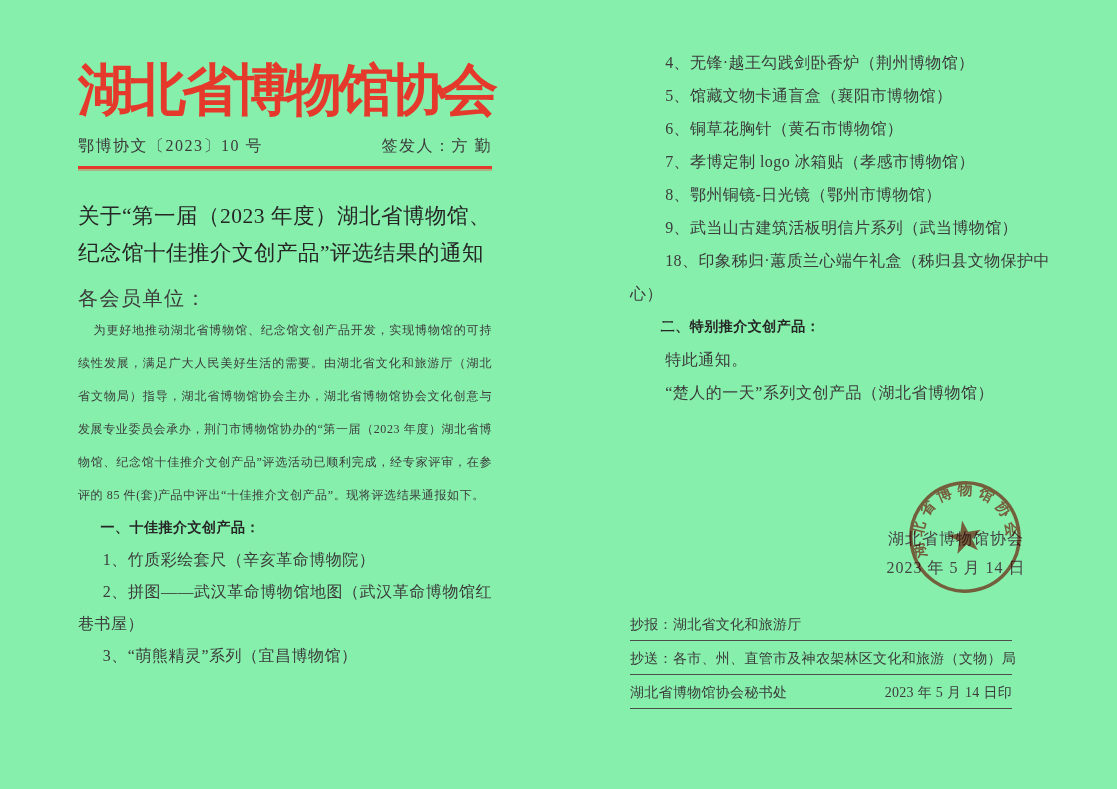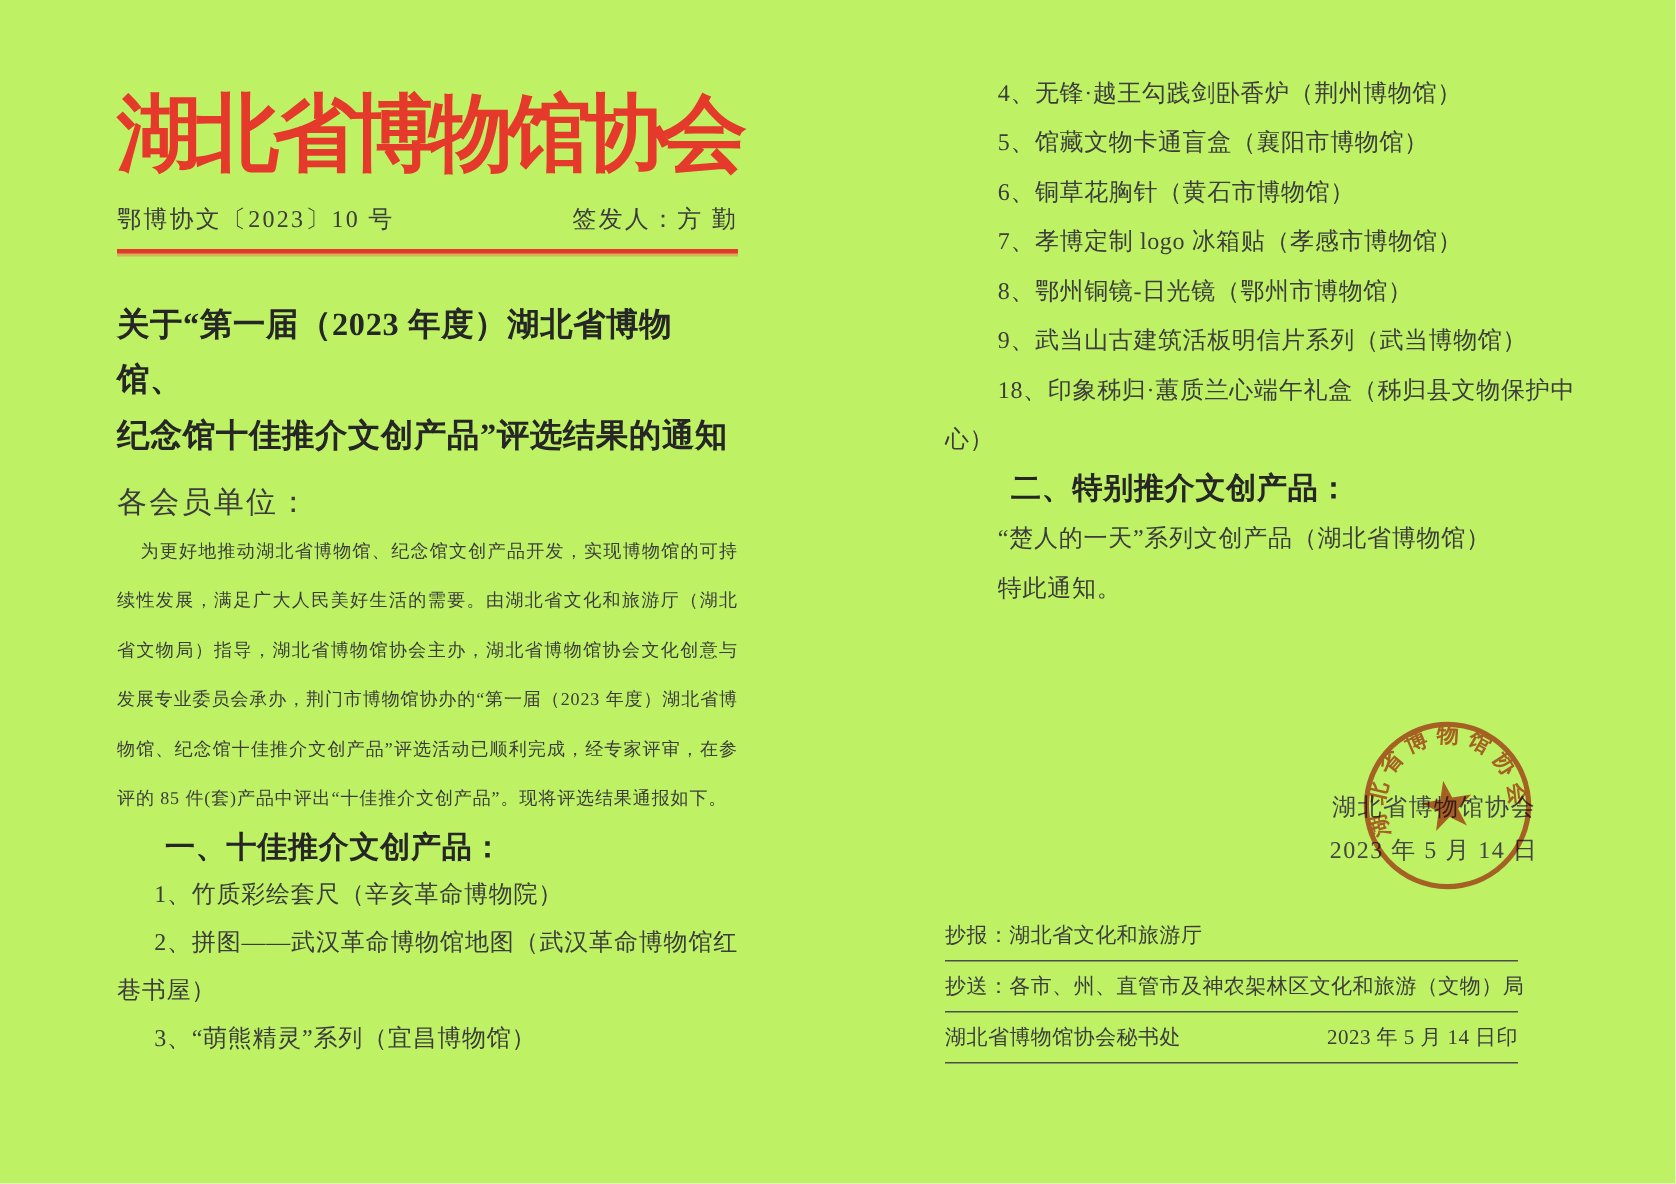--- a/index.html
+++ b/index.html
@@ -2,47 +2,47 @@
 <html><head>
 <meta charset="utf-8">
 <style>
   html,body{margin:0;padding:0;}
   body{
     width:1117px;height:789px;position:relative;overflow:hidden;
     background:#fdfdfc;
     font-family:"Liberation Serif","DejaVu Serif",serif;
     color:#3c3c3c;
   }
-  .page{position:absolute;inset:0;background:#bef264;}
+  .page{position:absolute;inset:0;background:#86efac;}
 
   
   .col-left{position:absolute;left:78px;top:48px;width:414px;}
   .org-title{
     color:#e5392b;font-weight:700;font-size:56px;line-height:72px;height:72px;
     letter-spacing:-4px;text-align:center;white-space:nowrap;margin-top:6px;
   }
   .doc-no-row{
     display:flex;justify-content:space-between;align-items:center;
     font-size:16px;letter-spacing:1.5px;margin-top:10px;color:#3c3c3c;
   }
   .red-rule{
     margin-top:9px;height:3px;background:#e5392b;
     box-shadow:0 2px 0 rgba(230,90,70,.4);
   }
   .doc-title{
-    margin-top:29px;font-weight:700;font-size:21.5px;line-height:37px;
+    margin-top:29px;font-weight:400;font-size:21.5px;line-height:37px;
     color:#262626;letter-spacing:.5px;
   }
   .salutation{margin-top:15px;font-size:20px;line-height:22px;letter-spacing:1.5px;}
   .body-par{
     margin:5px 0 0;font-size:12px;line-height:33px;letter-spacing:.6px;
     text-align:justify;text-indent:1.3em;font-family:Liberation Serif, serif;
   }
   .sec-head{
-    font-weight:700;font-size:20px;line-height:32px;color:#262626;
+    font-weight:700;font-size:14px;line-height:32px;color:#262626;
     letter-spacing:.5px;text-indent:1.6em;
   }
   .list .list-item{
     font-size:16px;line-height:32px;letter-spacing:.5px;
     text-align:justify;text-indent:1.55em;
   }
 
   
   .col-right{position:absolute;left:630px;top:46px;width:420px;}
   .col-right .list .list-item{line-height:33px;text-indent:2.2em;letter-spacing:.4px;}
@@ -106,22 +106,22 @@
         <div class="list-item">4、无锋·越王勾践剑卧香炉（荆州博物馆）</div>
         <div class="list-item">5、馆藏文物卡通盲盒（襄阳市博物馆）</div>
         <div class="list-item">6、铜草花胸针（黄石市博物馆）</div>
         <div class="list-item">7、孝博定制 logo 冰箱贴（孝感市博物馆）</div>
         <div class="list-item">8、鄂州铜镜-日光镜（鄂州市博物馆）</div>
         <div class="list-item">9、武当山古建筑活板明信片系列（武当博物馆）</div>
         <div class="list-item">18、印象秭归·蕙质兰心端午礼盒（秭归县文物保护中心）</div>
       </div>
 
     <div class="sec-head">二、特别推介文创产品：</div>
+    <div class="plain-line">特此通知。</div>
     <div class="plain-line">“楚人的一天”系列文创产品（湖北省博物馆）</div>
-    <div class="plain-line">特此通知。</div>
   </div>
 
   <div class="sig-text">
     <div>湖北省博物馆协会</div>
     <div>2023 年 5 月 14 日</div>
   </div>
 
   <svg class="seal" viewBox="0 0 120 120" xmlns="http://www.w3.org/2000/svg">
     <circle cx="60" cy="60" r="55" fill="none" stroke="#d94f43" stroke-width="3.5"></circle>
     <path id="sealArc" d="M 22,80 A 43,43 0 1 1 98,80" fill="none"></path>

